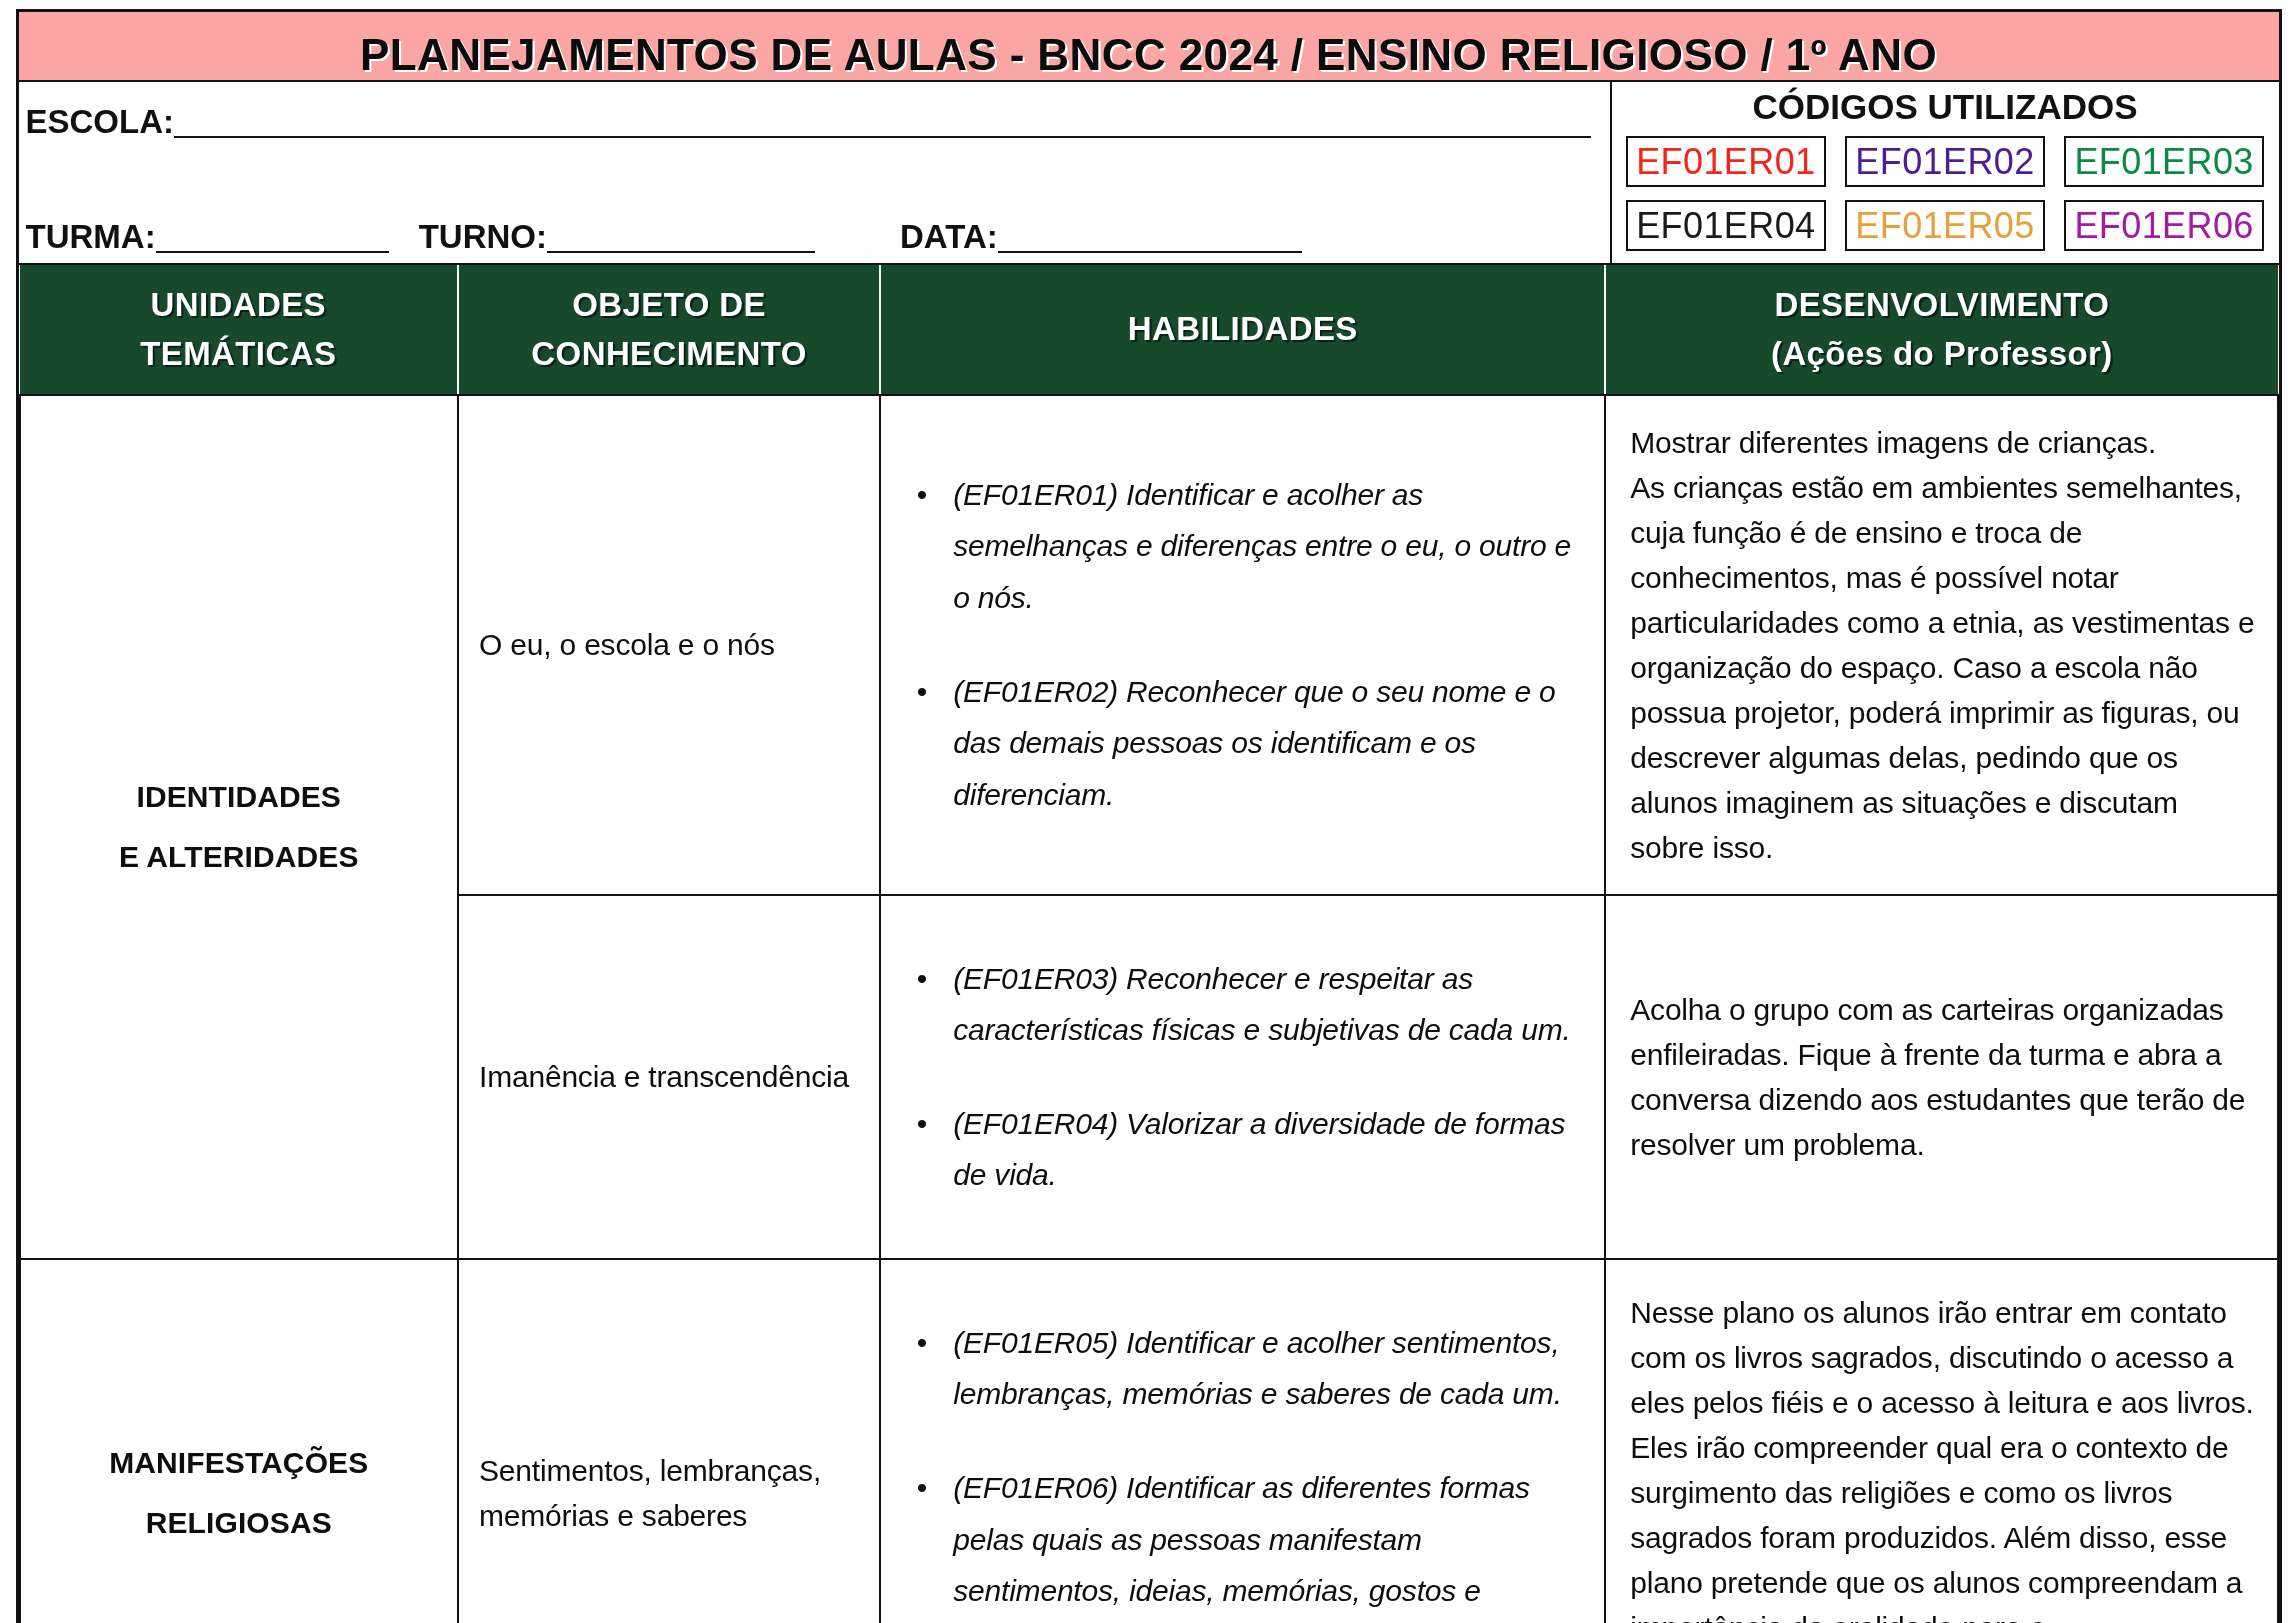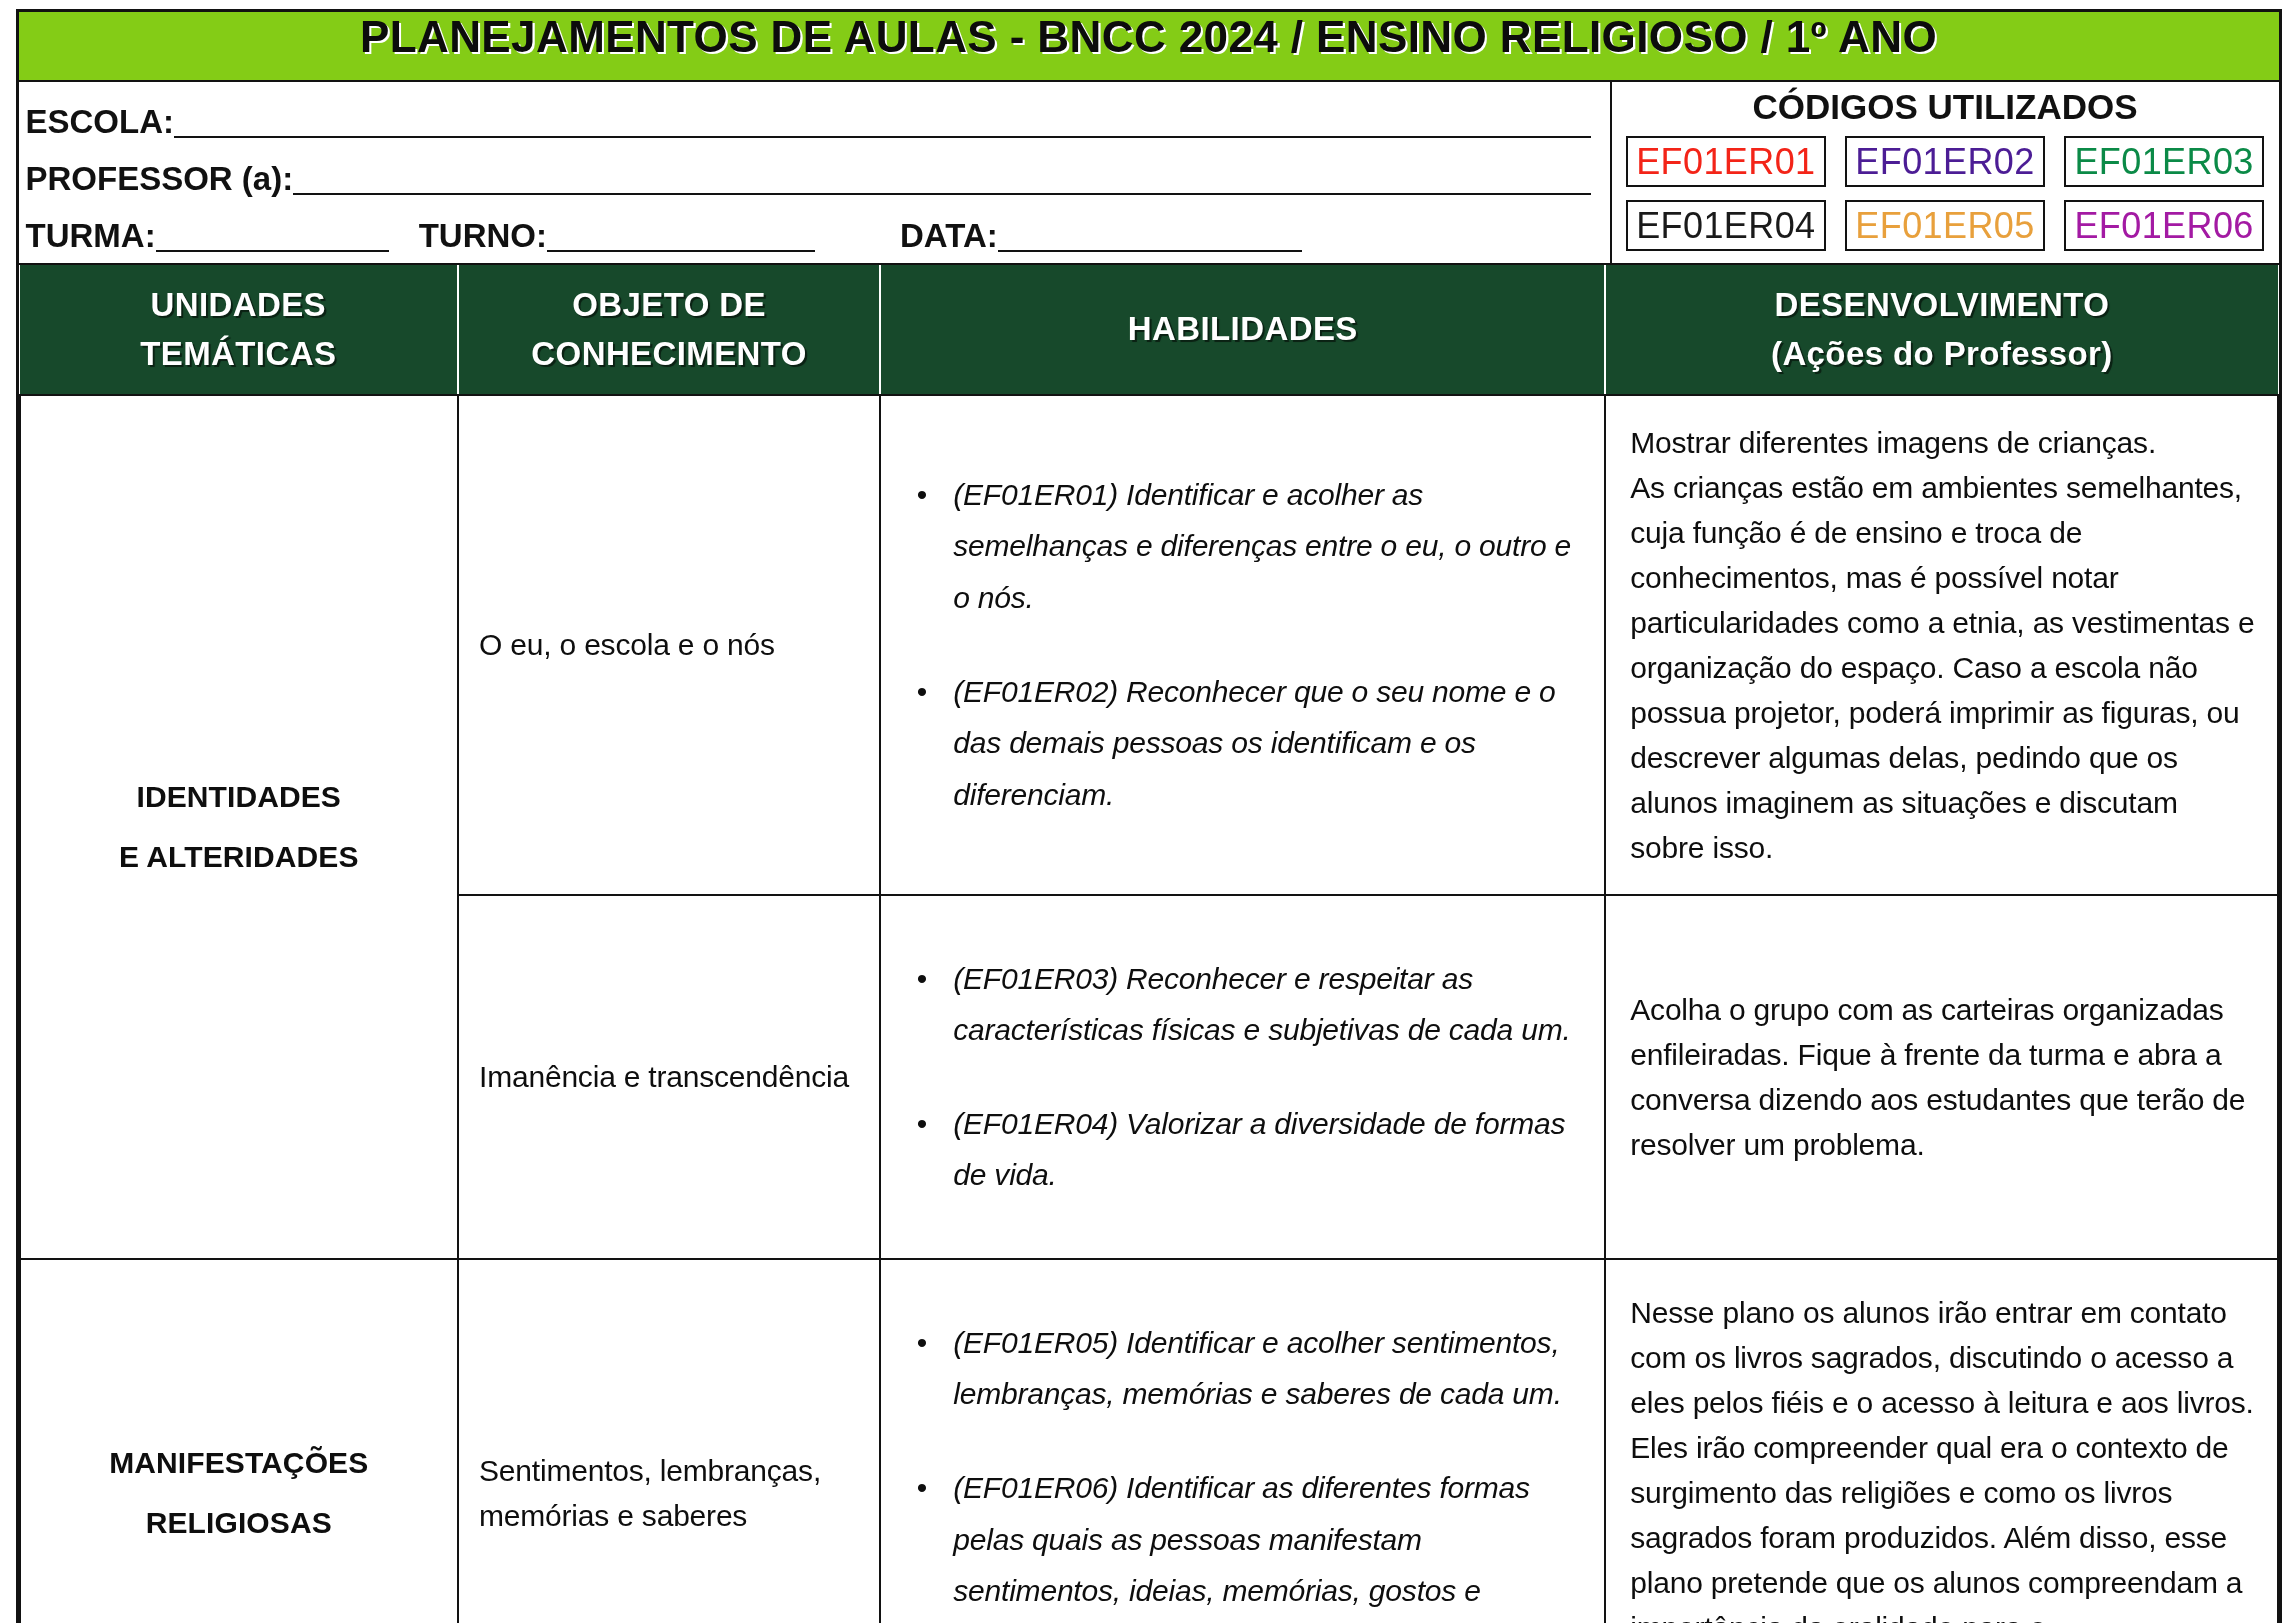--- a/index.html
+++ b/index.html
@@ -7,22 +7,22 @@
     width:2295px;height:1623px;background:#ffffff;
     font-family:"Liberation Sans","DejaVu Sans",sans-serif;color:#111;
     -webkit-font-smoothing:antialiased;
   }
   .page{
     box-sizing:border-box;width:2266px;margin:8.5px 0 0 15.5px;
     border:3.5px solid #121212;background:#fff;
   }
   
   .title-bar{
-    height:68px;background:#84cc16;border-bottom:2.8px solid #121212;
-    display:flex;align-items:flex-start;justify-content:center;
+    height:68px;background:#fca5a5;border-bottom:2.8px solid #121212;
+    display:flex;align-items:flex-end;justify-content:center;
   }
   .title-text{
     font-size:44px;font-weight:bold;letter-spacing:0.4px;color:#0c0c0c;
     text-shadow:2.1px 2.1px 0 #ffffff;white-space:nowrap;
   }
   
   .header-band{display:flex;border-bottom:2.8px solid #121212;height:181px;}
   .fields{
     box-sizing:border-box;width:1591px;padding:2.8px 18.4px 10px 7px;
     display:flex;flex-direction:column;justify-content:space-between;
@@ -87,24 +87,20 @@
 
   <div class="title-bar">
     <div class="title-text">PLANEJAMENTOS DE AULAS - BNCC 2024 / ENSINO RELIGIOSO / 1º ANO</div>
   </div>
 
   <div class="header-band">
 
     <div class="fields">
       <div class="field-row">
         <span class="flabel">ESCOLA:</span>
-        <span class="fill grow"></span>
-      </div>
-      <div class="field-row">
-        <span class="flabel">PROFESSOR (a):</span>
         <span class="fill grow"></span>
       </div>
       <div class="field-row">
         <span class="flabel">TURMA:</span>
         <span class="fill w-turma"></span>
         <span class="flabel">TURNO:</span>
         <span class="fill w-turno"></span>
         <span class="flabel">DATA:</span>
         <span class="fill w-data"></span>
       </div>

